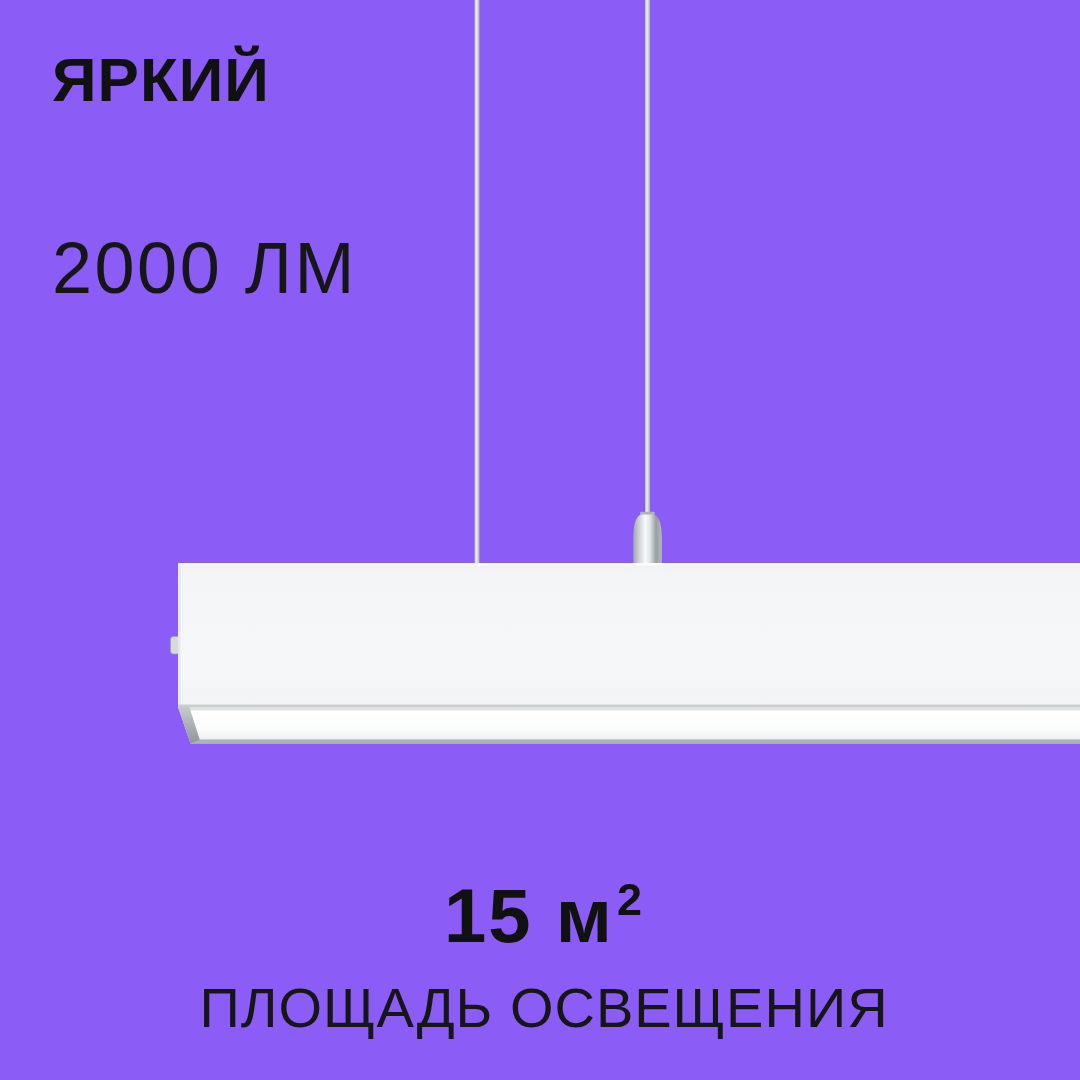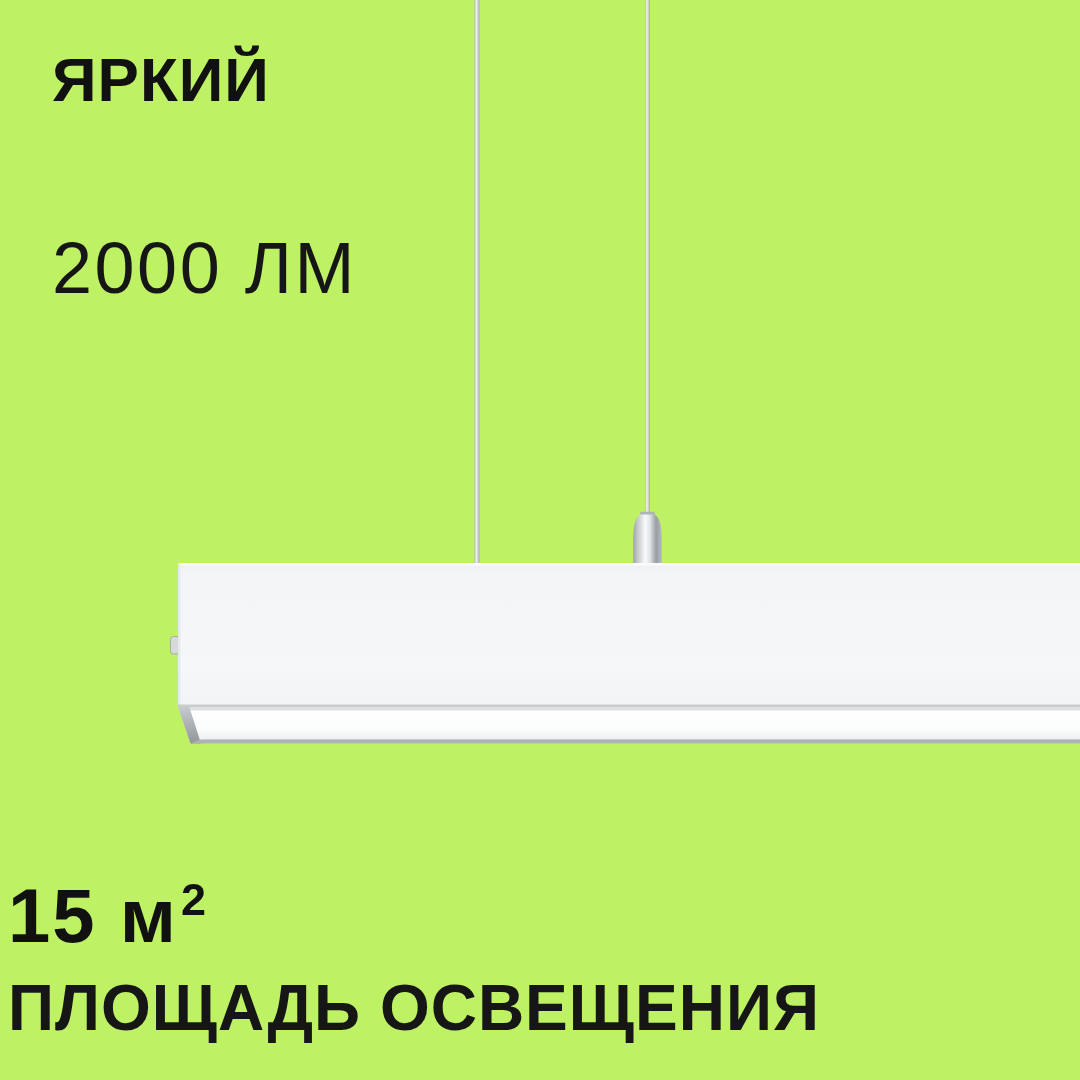--- a/index.html
+++ b/index.html
@@ -4,21 +4,21 @@
 <style>
   html, body {
     margin: 0;
     padding: 0;
     background: #ffffff;
   }
   .canvas {
     position: relative;
     width: 1080px;
     height: 1080px;
-    background: #bef264;
+    background: #8b5cf6;
     overflow: hidden;
     font-family: "Liberation Sans", "DejaVu Sans", sans-serif;
     color: #121212;
   }
   .lamp-svg {
     position: absolute;
     left: 0; top: 0;
     width: 1080px; height: 1080px;
     display: block;
   }
@@ -42,38 +42,39 @@
     line-height: 72px;
     letter-spacing: 2.5px;
     white-space: nowrap;
     color: #161616;
   }
   .area-block {
     position: absolute;
     left: 8px;
     right: 0;
     top: 878px;
+    text-align: center;
   }
   .area-value {
     font-size: 76px;
     font-weight: 700;
     line-height: 76px;
     letter-spacing: 2px;
     color: #111111;
   }
   .area-sup {
     font-size: 45px;
     position: relative;
     top: -27px;
     margin-left: 3px;
   }
   .area-label {
     margin-top: 13px;
-    font-size: 64px;
-    font-weight: 700;
+    font-size: 56px;
+    font-weight: 400;
     line-height: 60px;
     letter-spacing: 1px;
     color: #161616;
     white-space: nowrap;
   }
 </style>
 </head>
 <body>
 
 <div class="canvas">

